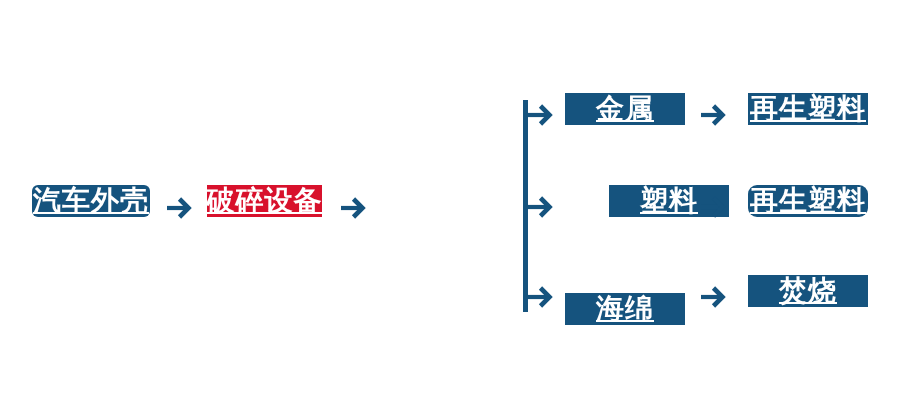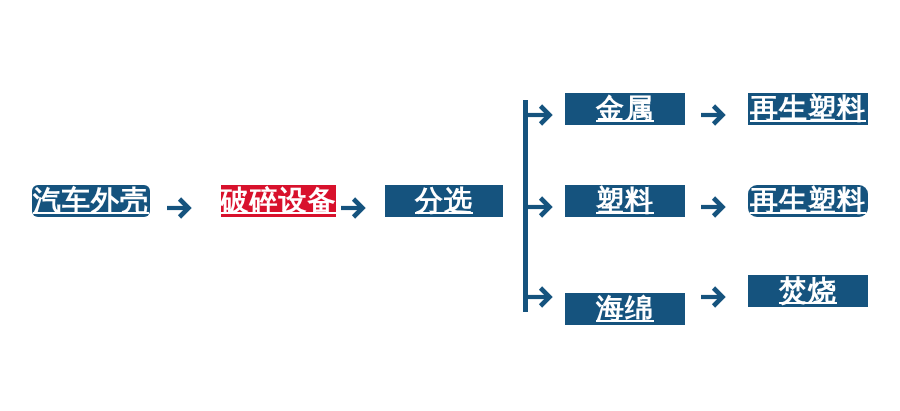--- a/index.html
+++ b/index.html
@@ -50,27 +50,27 @@
     left: 523px;
     top: 100px;
     width: 5px;
     height: 212px;
     background: var(--connector, #15537e);
   }
 
   
   .n-car      { left: 32px;  top: 185px; width: 118px; border-radius: 6px; }
   .a-main-1   { left: 166px; top: 196px; }
-  .n-crusher  { left: 221px; top: 185px; width: 115px; }
+  .n-crusher  { left: 207px; top: 185px; width: 115px; }
   .a-main-2   { left: 340px; top: 196px; }
   .n-sorting  { left: 385px; top: 185px; width: 118px; }
 
   
   .row-top .src    { top: 93px; }
-  .row-mid .src    { top: 185px; }
+  .row-mid .src    { top: 185px; margin-left: 44px; }
   .row-bot .src    { top: 293px; }
   .src   { left: 565px; width: 120px; }
   .dst   { left: 748px; width: 120px; }
   .row-top .dst    { top: 93px; }
   .row-mid .dst    { top: 185px; border-radius: 9px; }
   .row-bot .dst    { top: 275px; }
 
   .a-branch { left: 527px; }
   .a-result { left: 700px; }
   .row-top .arrow-icon { top: 103px; }
@@ -93,23 +93,20 @@
 
   <div class="node red n-crusher">
     <span>破碎设备</span>
   </div>
 
   <svg class="arrow-icon a-main-2" viewBox="0 0 28 24">
     <line x1="1" y1="12" x2="21" y2="12" stroke-width="4.2"></line>
     <polyline points="13.5,3 22.5,12 13.5,21" stroke-width="4.6"></polyline>
   </svg>
 
-  <div class="node blue n-sorting">
-    <span>分选</span>
-  </div>
 
   <div class="vline"></div>
 
   <div class="row-top">
     <svg class="arrow-icon a-branch" viewBox="0 0 28 24">
       <line x1="1" y1="12" x2="21" y2="12" stroke-width="4.2"></line>
       <polyline points="13.5,3 22.5,12 13.5,21" stroke-width="4.6"></polyline>
     </svg>
     <div class="node blue src">
       <span>金属</span>

